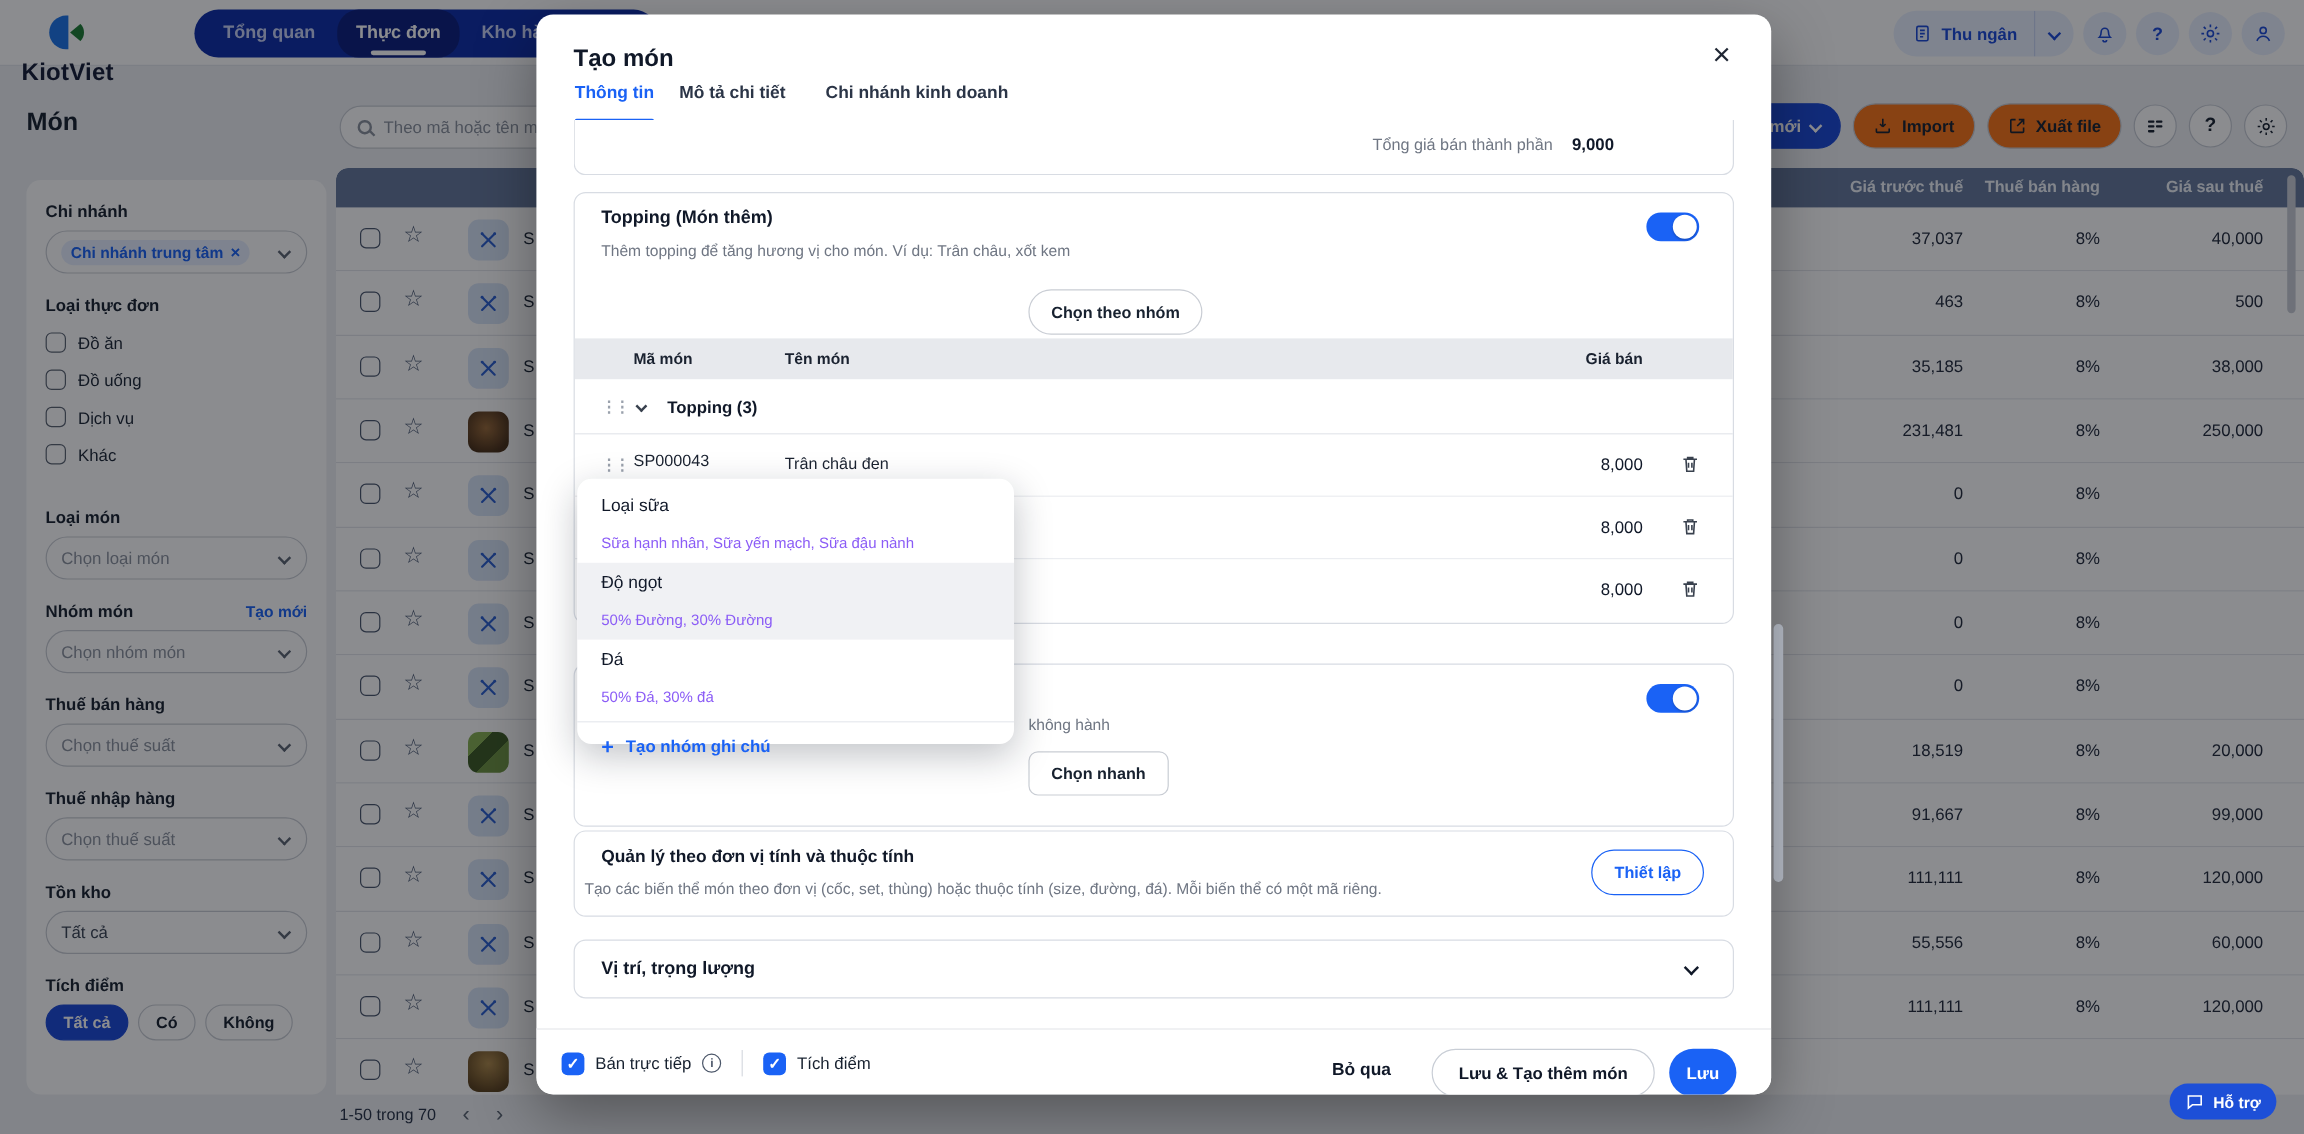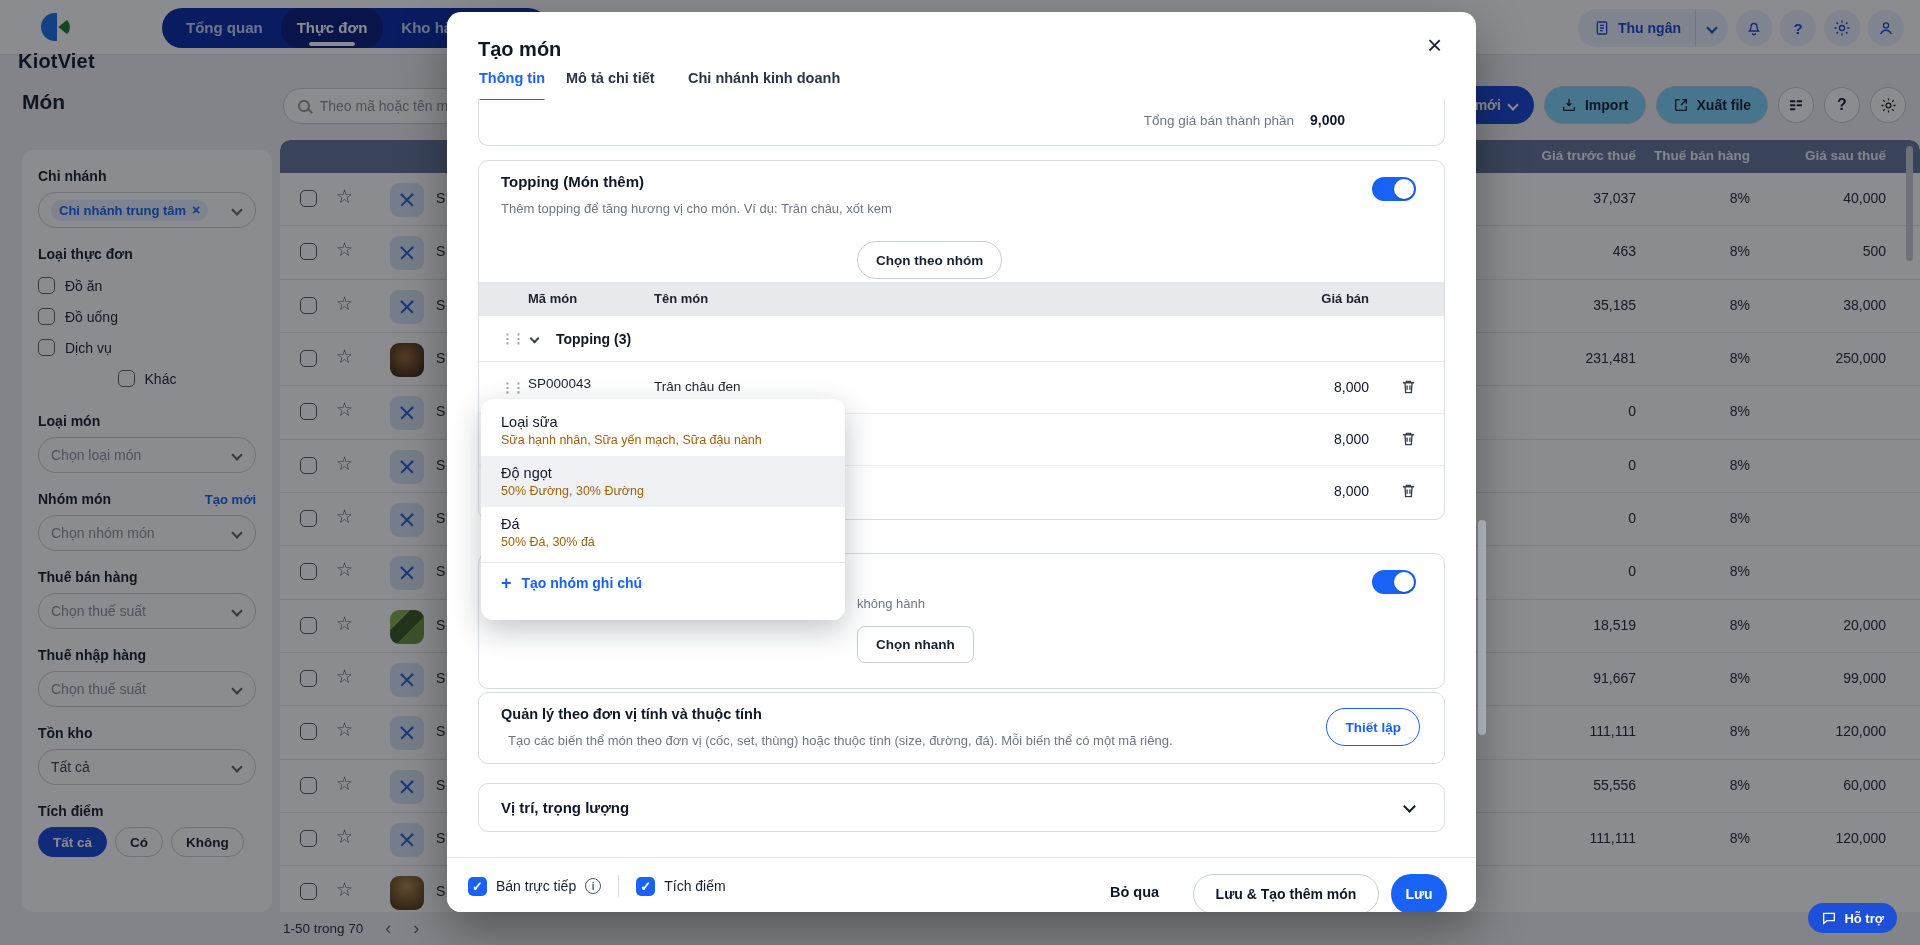--- a/index.html
+++ b/index.html
@@ -64,21 +64,21 @@
     font-size:13.5px; font-weight:600; border:1px solid #c9cdd4; color:#17212f; background:#fff; }
   .seg .pill.on { background:#1a49d8; border-color:#1a49d8; color:#fff; }
 
   
   #bg-search { position:absolute; left:283px; top:33px; width:560px; height:36px; background:#fff;
     border:1px solid #c9cdd4; border-radius:18px; display:flex; align-items:center; gap:10px; padding:0 14px; overflow:hidden; }
   #bg-search input { border:none; outline:none; font-size:14px; color:#333; width:100%; background:transparent;
     font-family:"Liberation Sans",sans-serif; }
   #bg-search input::placeholder { color:#8a919e; }
   #bg-toolbar { position:absolute; right:14px; top:31px; display:flex; align-items:center; gap:10px; }
-  .tb-btn { height:38px; border-radius:19px; background:#7dd3fc; border:1px solid #c6cbd4; color:#17212f;
+  .tb-btn { height:38px; border-radius:19px; background:#f97316; border:1px solid #c6cbd4; color:#17212f;
     font-size:14px; font-weight:700; display:flex; align-items:center; gap:8px; padding:0 16px; }
   .tb-btn.primary { background:#1a49d8; border-color:#1a49d8; color:#fff; }
   .tb-ico { width:36px; height:36px; border-radius:18px; background:#fff; border:1px solid #c6cbd4;
     display:flex; align-items:center; justify-content:center; color:#17212f; font-weight:700; }
   #bg-table { position:absolute; left:280px; top:85px; width:1640px; height:772px; background:#fff;
     border-radius:10px 10px 0 0; overflow:hidden; }
   #bg-thead { position:absolute; left:0; top:0; width:1640px; height:33px; background:#64789c;
     border-radius:10px 10px 0 0; }
   #bg-thead span { position:absolute; top:8px; font-size:13.5px; font-weight:700; color:#eef2f8; }
   .col-pre { right:284px; } .col-tax { right:170px; } .col-post { right:34px; }
@@ -147,40 +147,40 @@
   .tp-row .code { position:absolute; left:49px; top:14px; font-size:13.5px; color:#1a2230; }
   .tp-row .name { position:absolute; left:175px; top:17px; font-size:13.5px; color:#1a2230; }
   .tp-row .price { position:absolute; right:75px; top:17px; font-size:14px; color:#101828; }
   .tp-row .trash { position:absolute; right:27px; top:16px; color:#39414e; }
 
   #dropdown { position:absolute; left:34px; top:387px; width:364px; height:221px; background:#fff;
     border-radius:12px; box-shadow:0 10px 30px rgba(16,24,40,.25); z-index:20; padding-top:6px; }
   .dd-item { padding:9px 20px; }
   .dd-item.hl { background:#f0f1f4; }
   .dd-item .t { font-size:14.5px; color:#101828; }
-  .dd-item .d { font-size:12.5px; color:#a16207; margin-top:3px; }
+  .dd-item .d { font-size:12.5px; color:#8b5cf6; margin-top:16px; }
   #dd-divider { height:1px; background:#e7e9ee; margin:4px 0 0; }
   #dd-create { display:flex; align-items:center; gap:10px; padding:11px 20px; color:#1a62f5;
     font-size:14px; font-weight:600; }
   #dd-create .plus { font-size:18px; font-weight:700; line-height:1; }
 
   #card-note { top:541px; height:136px; }
   #note-frag { position:absolute; left:378px; top:42px; font-size:13px; color:#6f7683; }
   #note-input { position:absolute; left:12px; top:72px; width:346px; height:37px; border:2px solid #1a62f5;
     border-radius:19px; display:flex; align-items:center; padding:0 14px; justify-content:space-between; }
   #note-input input { border:none; outline:none; width:290px; font-size:14px; background:transparent;
     font-family:"Liberation Sans",sans-serif; }
   #note-input input::placeholder { color:#8a919e; }
   #note-input .chev { color:#5b6472; width:7px; height:7px; }
   #note-quick { position:absolute; left:378px; top:72px; height:37px; border:1px solid #c9cdd4; border-radius:8px;
     background:#fff; padding:0 18px; display:flex; align-items:center; font-size:13.5px; font-weight:700; color:#17212f; }
 
   #card-unit { top:680px; height:72px; }
   #unit-title { position:absolute; left:22px; top:13px; font-size:14.5px; font-weight:700; color:#101828; }
-  #unit-sub { position:absolute; left:29px; top:40px; font-size:13px; color:#6f7683;text-align:right; }
+  #unit-sub { position:absolute; left:8px; top:40px; font-size:13px; color:#6f7683;text-align:right; }
   #unit-btn { position:absolute; right:24px; top:15px; height:38px; border:1.5px solid #1a62f5; border-radius:19px;
     color:#1a62f5; font-size:13.5px; font-weight:700; display:flex; align-items:center; padding:0 18px; background:#fff; }
 
   #card-pos { top:771px; height:49px; }
   #pos-title { position:absolute; left:22px; top:15px; font-size:15px; font-weight:700; color:#101828; }
   #pos-chev { position:absolute; right:30px; top:18px; color:#101828; width:9px; height:9px; }
 
   #m-footer { position:absolute; left:0; top:845px; width:1029px; height:55px; border-top:1px solid #e6e8ec;
     background:#fff; }
   .f-check { width:19px; height:19px; border-radius:5px; background:#1a62f5; color:#fff; display:flex;
@@ -276,21 +276,21 @@
           <span>Đồ ăn</span>
         </div>
       <div class="cbrow">
           <span class="cbx"></span>
           <span>Đồ uống</span>
         </div>
       <div class="cbrow">
           <span class="cbx"></span>
           <span>Dịch vụ</span>
         </div>
-      <div class="cbrow" style="margin-bottom:19px;justify-content:center;">
+      <div class="cbrow" style="margin-bottom:29px;">
           <span class="cbx"></span>
           <span>Khác</span>
         </div>
 
       <div class="sb-label">
           <span>Loại món</span>
         </div>
       <div class="sb-select">
           <span>Chọn loại món</span>
           <span class="chev"></span>

